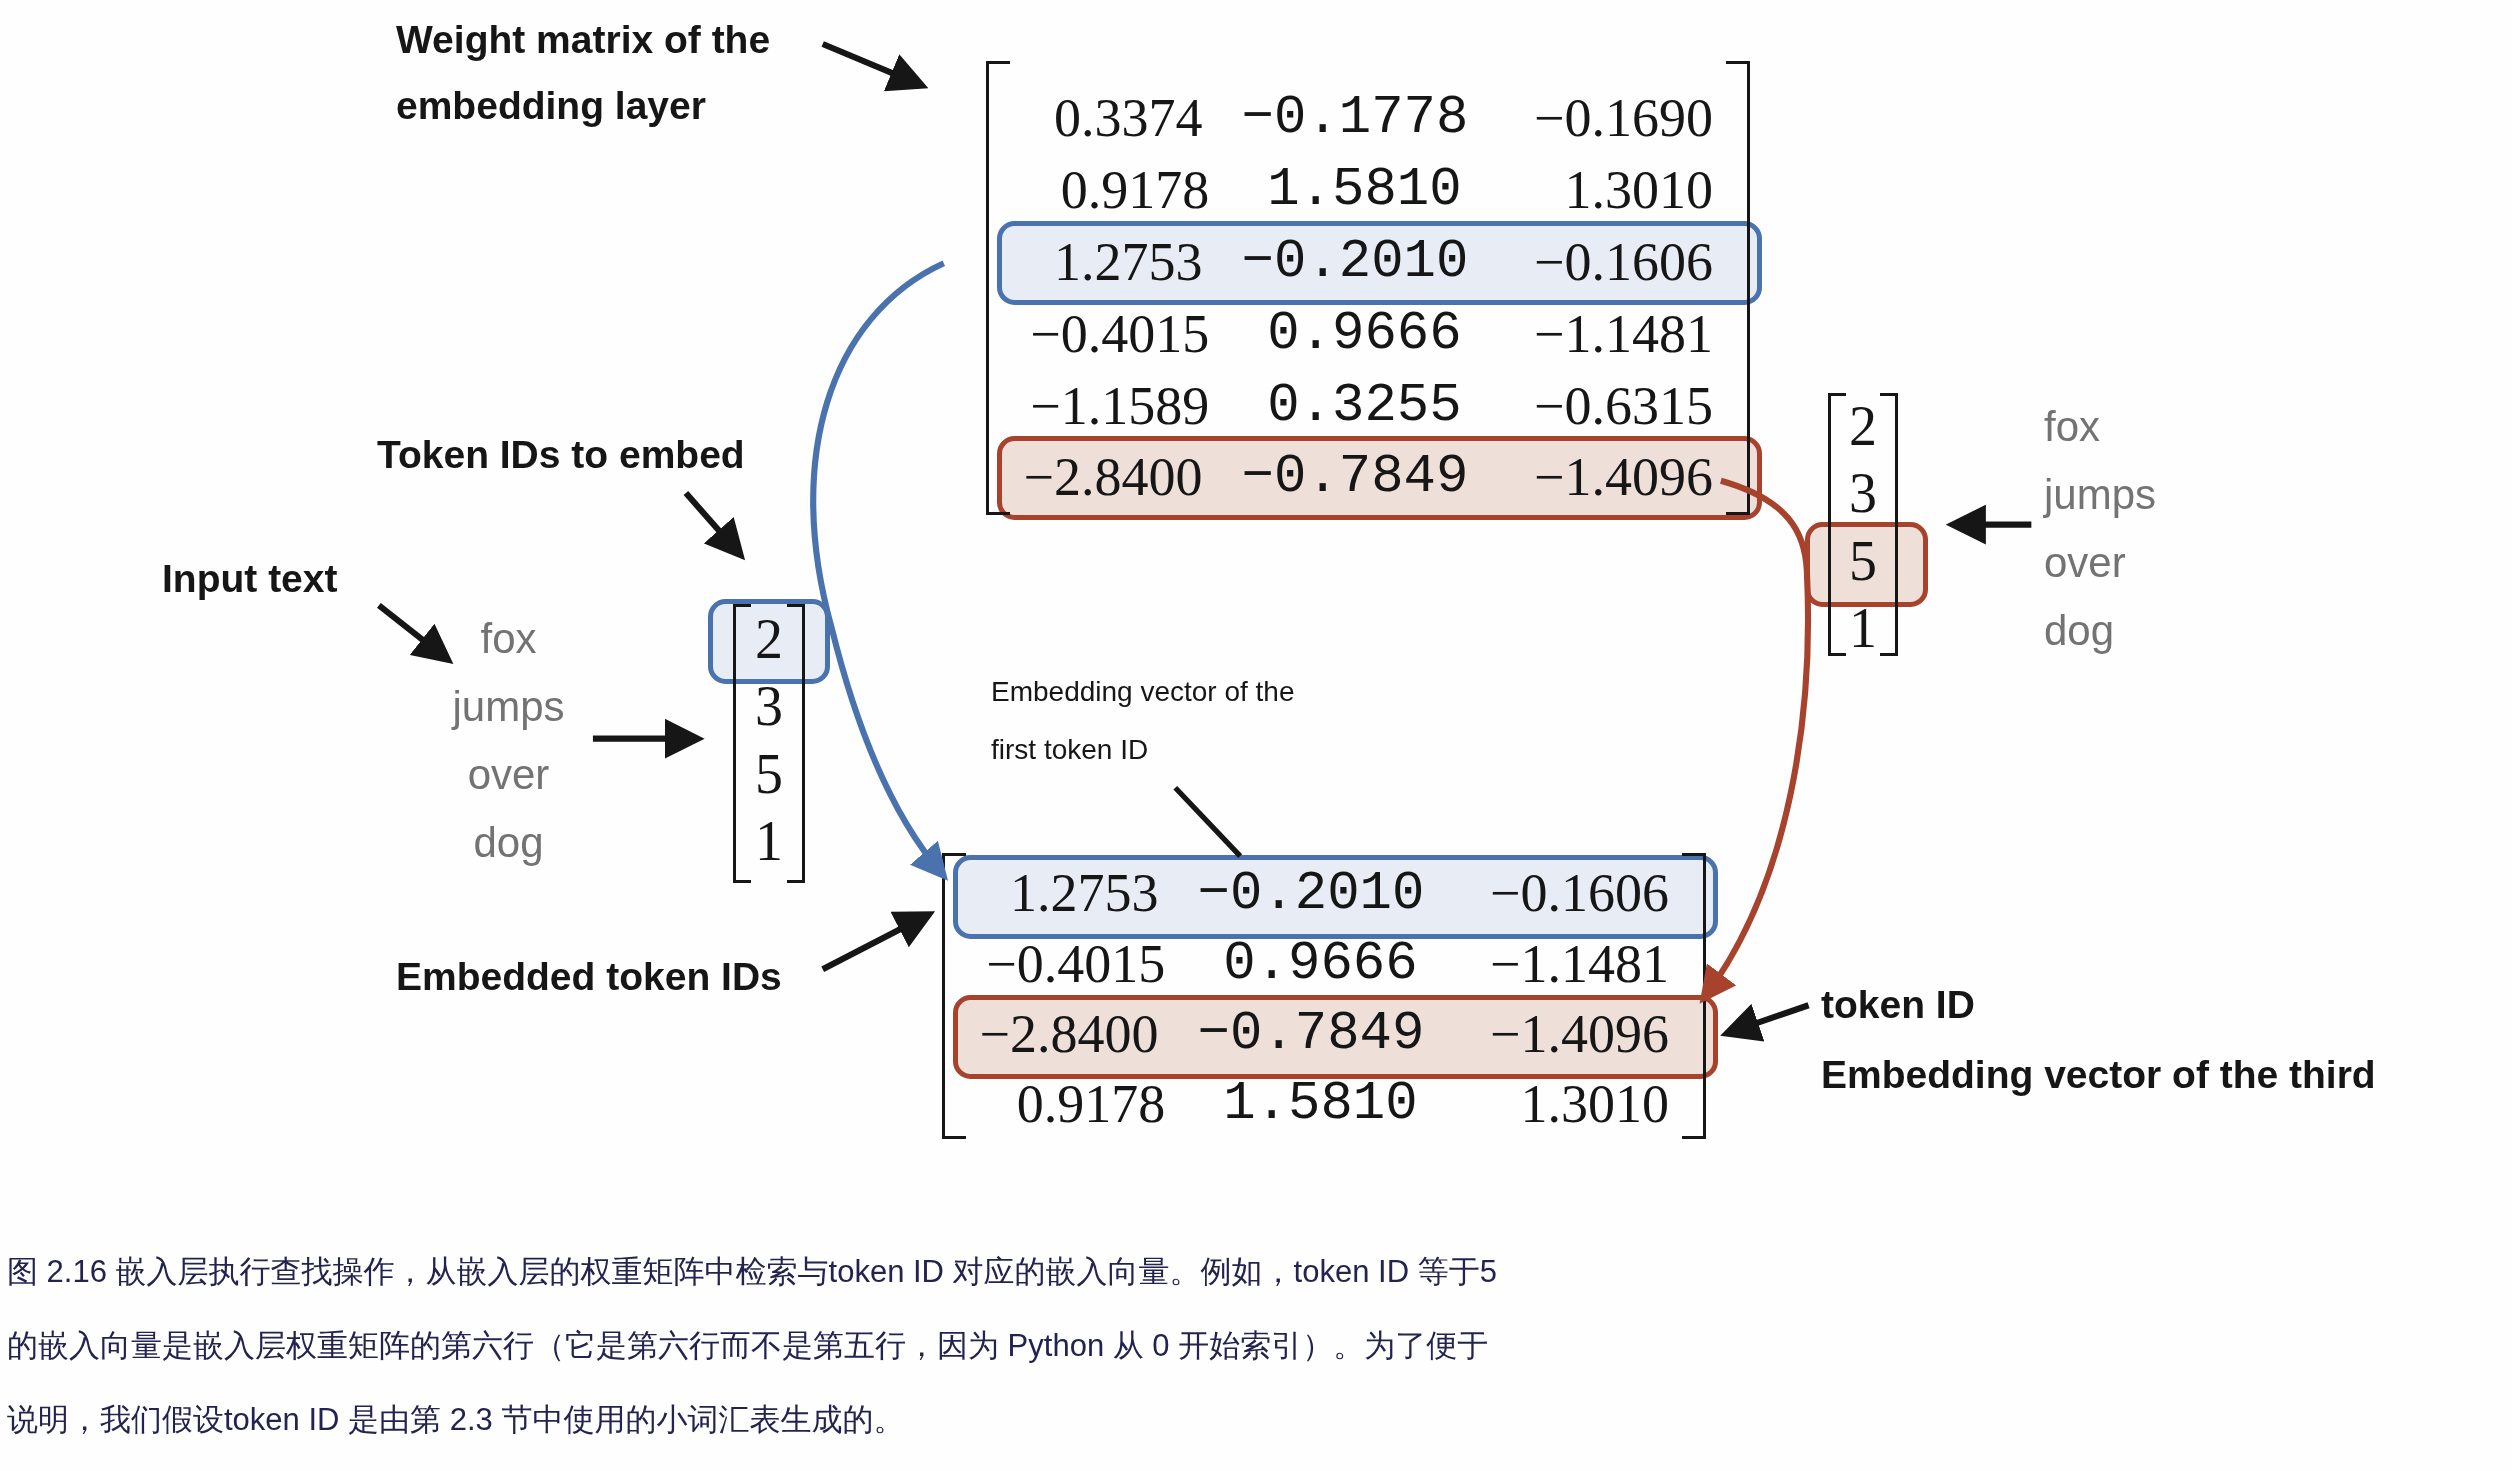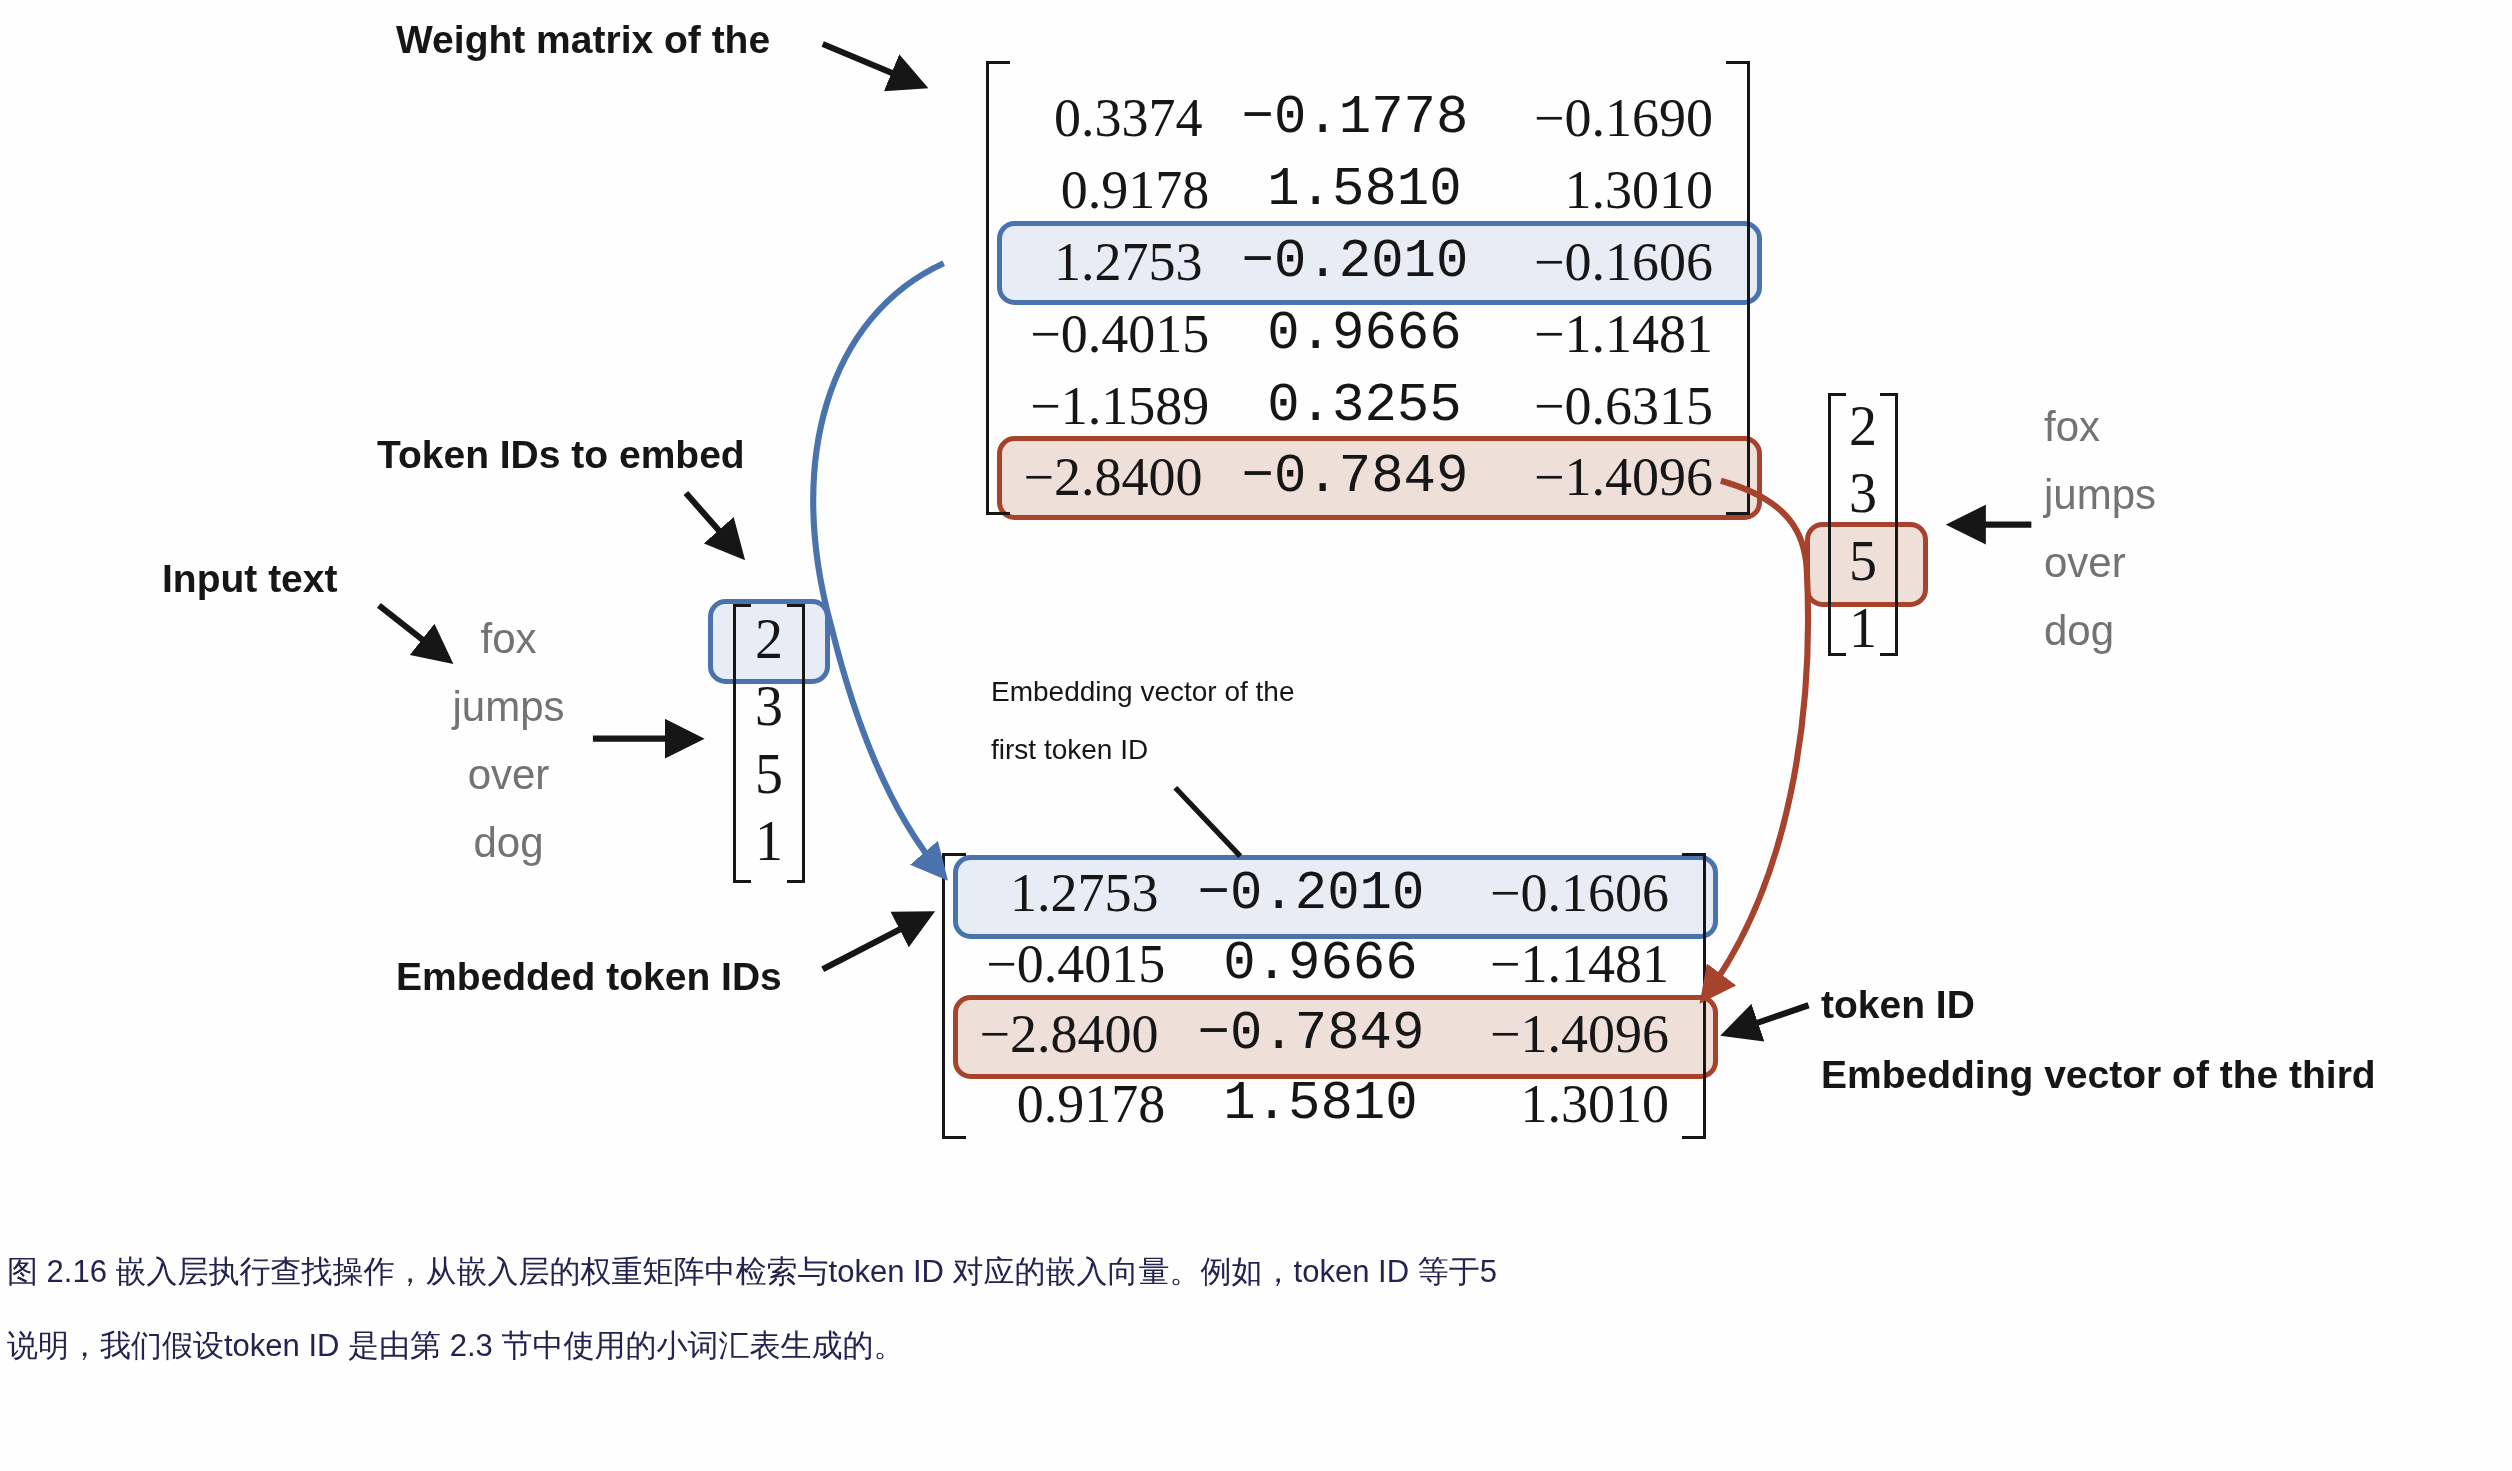--- a/index.html
+++ b/index.html
@@ -41,20 +41,21 @@
 
   svg.overlay{position:absolute;left:0;top:0;z-index:5;pointer-events:none;}
 </style>
 </head>
 <body>
 
 <div class="canvas">
 
   <div class="lbl" style="left:396px;top:7px;">
     <div>Weight matrix of the</div>
+    <div>embedding layer</div>
   </div>
 
   <div class="lbl" style="left:377px;top:422px;">Token IDs to embed</div>
 
   <div class="lbl" style="left:162px;top:546px;">Input text</div>
 
   <div class="lbl" style="left:396px;top:944px;">Embedded token IDs</div>
 
   <div class="lbl reg" style="left:991px;top:663px;">
     <div>Embedding vector of the</div>
@@ -184,17 +185,18 @@
     <path d="M 2316 598 L 2230 598" stroke="#161616" stroke-width="7" fill="none" marker-end="url(#ah-black)"></path>
     <path d="M 2062 1146 L 1972 1177" stroke="#161616" stroke-width="7" fill="none" marker-end="url(#ah-black)"></path>
     <path d="M 1340 898 L 1414 976" stroke="#161616" stroke-width="6" fill="none"></path>
 
     <path d="M 1076 300 C 945 360, 895 525, 948 715 C 972 812, 1010 922, 1074 996" stroke="#4a73ae" stroke-width="7" fill="none" marker-end="url(#ah-blue)"></path>
     <path d="M 1962 548 C 2040 570, 2058 608, 2060 650 C 2068 810, 2042 1005, 1944 1136" stroke="#a7432d" stroke-width="7" fill="none" marker-end="url(#ah-red)"></path>
   </svg>
 
   <div class="caption">
     <div>图 2.16 嵌入层执行查找操作，从嵌入层的权重矩阵中检索与token ID 对应的嵌入向量。例如，token ID 等于5</div>
+    <div>的嵌入向量是嵌入层权重矩阵的第六行（它是第六行而不是第五行，因为 Python 从 0 开始索引）。为了便于</div>
     <div>说明，我们假设token ID 是由第 2.3 节中使用的小词汇表生成的。</div>
   </div>
 
 </div>
 
 
 </body></html>

